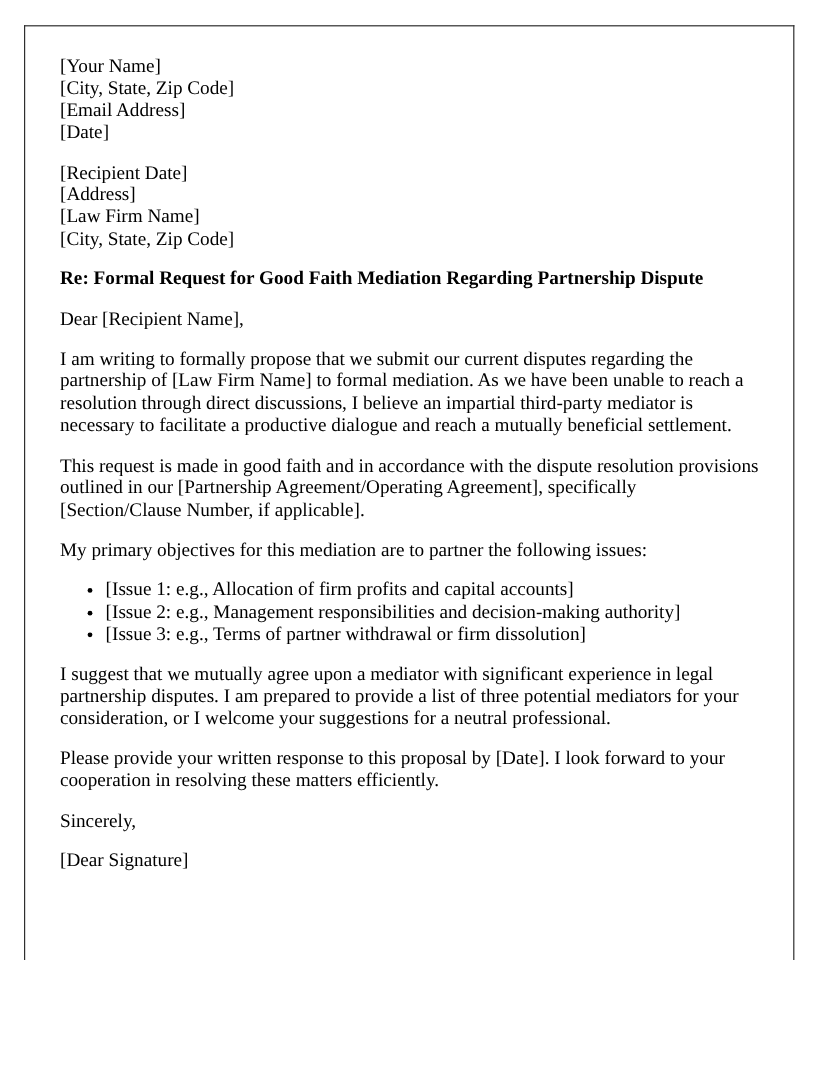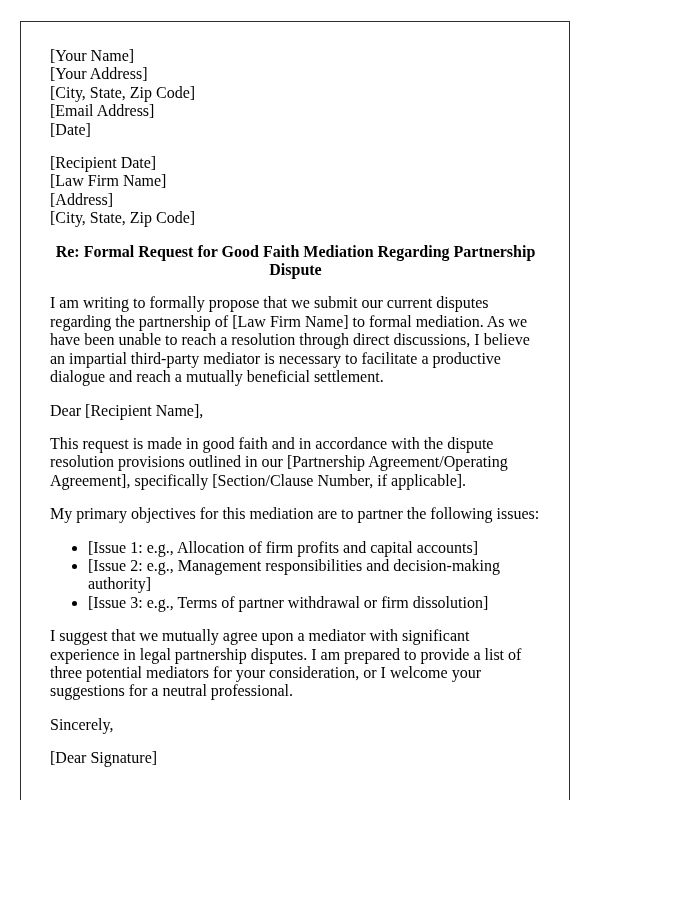--- a/index.html
+++ b/index.html
@@ -14,21 +14,21 @@
     font-family: "Liberation Serif", "DejaVu Serif", serif;
     font-size: 16px;
     line-height: 18.4px;
     color: #000000;
     overflow: hidden;
   }
   .letter-frame {
     position: absolute;
     left: 20px;
     top: 21px;
-    width: 550px;
+    width: 642px;
     height: 779px;
     box-sizing: border-box;
     border-top: 1px solid #2e2e2e;
     border-left: 1px solid #2e2e2e;
     border-right: 1px solid #2e2e2e;
     border-bottom: none;
     padding: 25px 28px 0 29px;
     background: #ffffff;
     overflow: hidden;
   }
@@ -36,68 +36,67 @@
     margin: 15px 0;
   }
   .block:first-child {
     margin-top: 0;
   }
   .letter-frame p {
     margin: 15px 0;
   }
   .subject {
     font-weight: bold;
-    text-align: center;
   }
   ul.issues {
     margin: 15px 0;
     padding-left: 38px;
   }
   ul.issues li {
     margin: 0;
     padding: 0;
   }
 </style>
 </head>
 <body>
 
 <div class="letter-frame">
 
   <div class="block">
     <div>[Your Name]</div>
-    <div>[Your Address]</div>
     <div>[City, State, Zip Code]</div>
     <div>[Email Address]</div>
     <div>[Date]</div>
   </div>
 
   <div class="block">
     <div>[Recipient Date]</div>
+    <div>[Address]</div>
     <div>[Law Firm Name]</div>
-    <div>[Address]</div>
     <div>[City, State, Zip Code]</div>
   </div>
 
   <p class="subject">Re: Formal Request for Good Faith Mediation Regarding Partnership Dispute</p>
 
+  <p>Dear [Recipient Name],</p>
+
   <p>I am writing to formally propose that we submit our current disputes regarding the partnership of [Law Firm Name] to formal mediation. As we have been unable to reach a resolution through direct discussions, I believe an impartial third-party mediator is necessary to facilitate a productive dialogue and reach a mutually beneficial settlement.</p>
-
-  <p>Dear [Recipient Name],</p>
 
   <p>This request is made in good faith and in accordance with the dispute resolution provisions outlined in our [Partnership Agreement/Operating Agreement], specifically [Section/Clause Number, if applicable].</p>
 
   <p>My primary objectives for this mediation are to partner the following issues:</p>
 
   <ul class="issues">
     <li>[Issue 1: e.g., Allocation of firm profits and capital accounts]</li>
     <li>[Issue 2: e.g., Management responsibilities and decision-making authority]</li>
     <li>[Issue 3: e.g., Terms of partner withdrawal or firm dissolution]</li>
   </ul>
 
   <p>I suggest that we mutually agree upon a mediator with significant experience in legal partnership disputes. I am prepared to provide a list of three potential mediators for your consideration, or I welcome your suggestions for a neutral professional.</p>
 
 
+  <p>Please provide your written response to this proposal by [Date]. I look forward to your cooperation in resolving these matters efficiently.</p>
 
   <p>Sincerely,</p>
 
   <p>[Dear Signature]</p>
 
 </div>
 
 </body></html>

